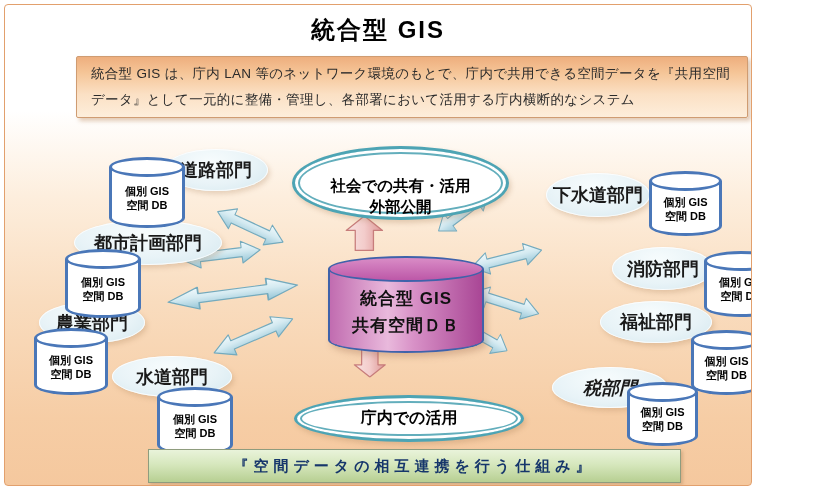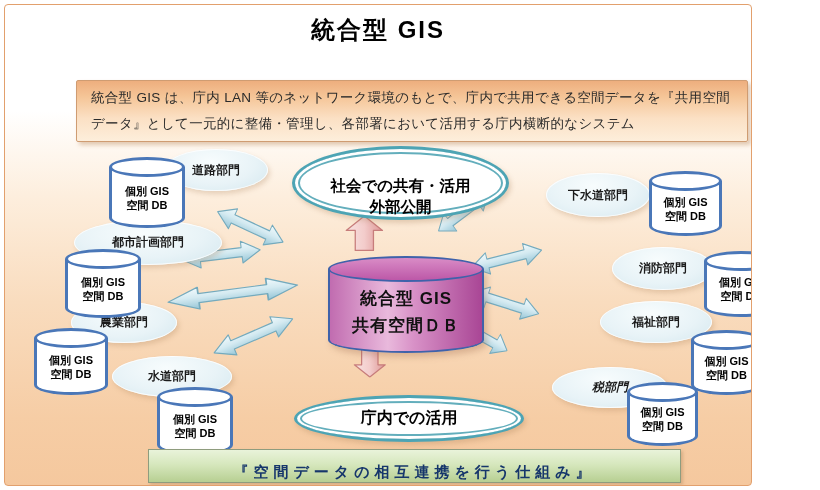--- a/index.html
+++ b/index.html
@@ -11,34 +11,34 @@
   }
   .title {
     position:absolute; top:9px; left:0; width:100%; text-align:center;
     font-size:24px; font-weight:600; color:#000; letter-spacing:2px;
   }
   .desc-box {
     position:absolute; left:71px; top:51px; width:672px; height:62px;
     border:1px solid #cf9c72; border-radius:2px;
     background: linear-gradient(180deg, #eeae7e 0%, #f5c597 26%, #fbe0c4 62%, #fdeedb 100%);
     box-shadow: 3px 3px 4px rgba(190,140,95,0.45);
-    display:flex; align-items:center; padding:4px 14px;margin-top:24px;
+    display:flex; align-items:center; padding:4px 14px;
   }
   .desc-box span { font-size:13.5px; color:#2b2b2b; line-height:26px; letter-spacing:0.3px; }
 
   svg.arrow-layer { position:absolute; inset:0; width:100%; height:100%; z-index:1; }
 
   .ellipse {
     position:absolute; display:flex; align-items:center; justify-content:center;
     border-radius:50%; text-align:center; z-index:2;
   }
   .dept {
     background: radial-gradient(ellipse at 45% 30%, #f7fcfd 0%, #e8f3f7 55%, #d3e7ee 100%);
     box-shadow: 2px 3px 5px rgba(170,125,85,0.28), inset 0 0 0 1px rgba(255,255,255,0.8);
-    font-size:12px; font-weight:bold; color:#1a1a1a;
+    font-size:18px; font-weight:bold; color:#1a1a1a;
   }
   .hub-ellipse {
     background:#ffffff; border:3px solid #4da4b4;
     box-shadow: inset 0 0 0 3px #ffffff, inset 0 0 0 5px #63aebc, 2px 3px 5px rgba(170,125,85,0.30);
     font-weight:bold; color:#000;
   }
   .hub-top { left:287px; top:141px; width:217px; height:74px; font-size:15.5px; line-height:21px;align-items:flex-end; }
   .hub-bottom { left:289px; top:390px; width:230px; height:47px; font-size:16px; }
 
   .cyl { position:absolute; z-index:2; }
@@ -58,42 +58,42 @@
     background: linear-gradient(180deg, #d98cc6 0%, #c express 100%);
     background: linear-gradient(180deg, #d98cc6 0%, #bd58a8 100%); }
   .cyl-main .cyl-body { top:13px; border:2.5px solid #3f62aa; border-top:none;
     border-radius:0 0 50% 50% / 0 0 13px 13px;
     background: linear-gradient(90deg, #c16cb0 0%, #e9b9dc 38%, #d891c7 55%, #a94695 100%);
     box-shadow: 3px 4px 6px rgba(160,110,80,0.35); }
   .cyl-main .cyl-label { padding-top:14px; font-size:17px; font-weight:bold; color:#111; line-height:27px; letter-spacing:1px; }
 
   .dept-roads       { left:159px; top:144px; width:104px; height:42px; }
   .dept-urban       { left:69px;  top:215px; width:148px; height:45px; }
-  .dept-agriculture { left:66px;  top:297px; width:106px; height:41px; }
+  .dept-agriculture { left:34px;  top:297px; width:106px; height:41px; }
   .dept-water       { left:107px; top:351px; width:120px; height:41px; }
   .dept-sewage      { left:541px; top:168px; width:104px; height:44px; }
   .dept-fire        { left:607px; top:242px; width:102px; height:43px;text-align:center; }
   .dept-welfare     { left:595px; top:296px; width:112px; height:42px; }
   .dept-tax         { left:547px; top:362px; width:116px; height:41px;font-style:italic; }
 
   .cylpos-roads       { left:104px; top:152px; height:71px; }
   .cylpos-urban       { left:60px;  top:244px; height:69px; }
   .cylpos-agriculture { left:29px;  top:323px; height:67px; width:74px; }
   .cylpos-water       { left:152px; top:382px; height:68px; }
   .cylpos-sewage      { left:644px; top:166px; height:65px; width:73px; }
   .cylpos-fire        { left:699px; top:246px; height:66px; width:74px; }
   .cylpos-welfare     { left:686px; top:325px; height:65px; width:71px; }
   .cylpos-tax         { left:622px; top:377px; height:64px; width:71px; }
 
   .footer-box {
     position:absolute; left:143px; top:444px; width:533px; height:34px; z-index:2;
     border:1px solid #8e9c7e;
     background: linear-gradient(180deg, #e9f3da 0%, #d6e7bd 45%, #b7cf92 100%);
     box-shadow: 2px 2px 3px rgba(160,120,80,0.35);
-    display:flex; align-items:flex-end; justify-content:center;
+    display:flex; align-items:center; justify-content:center;
   }
   .footer-box span { font-size:15px; font-weight:bold; color:#16366b; letter-spacing:5px; }
 </style>
 </head>
 <body>
 
 <div class="page">
   <div class="frame">
 
     <div class="title">統合型 GIS</div>

